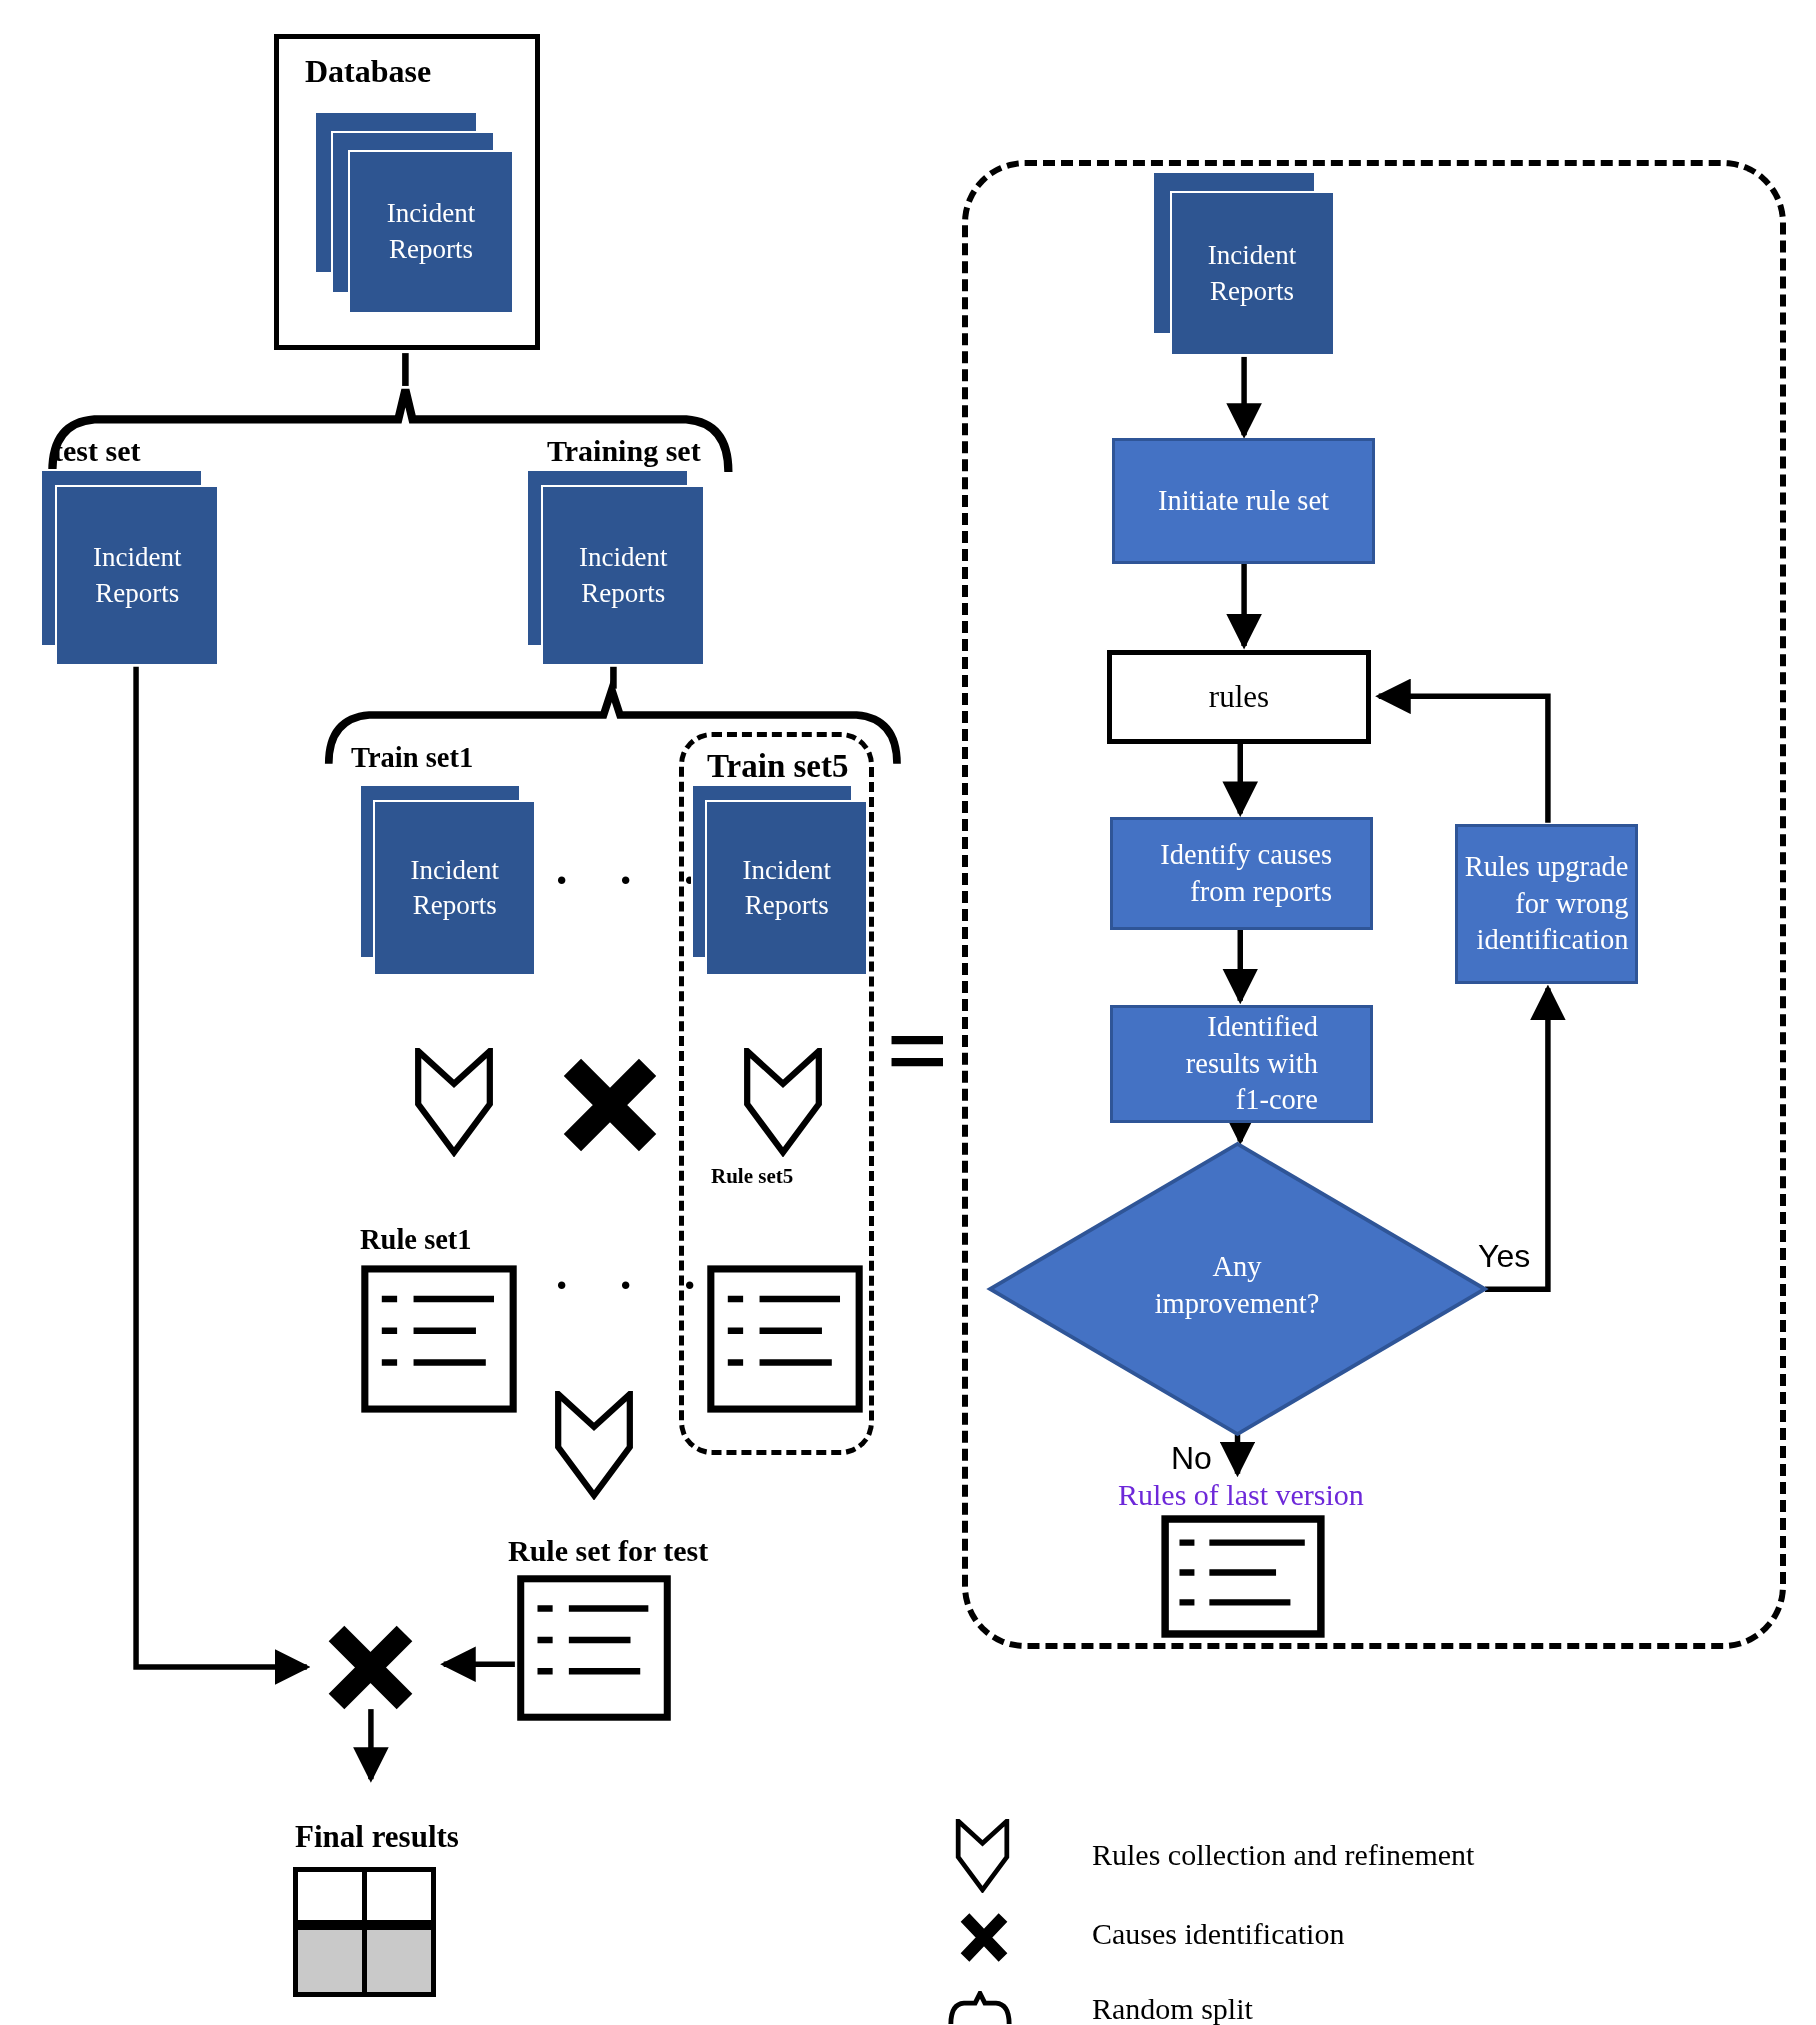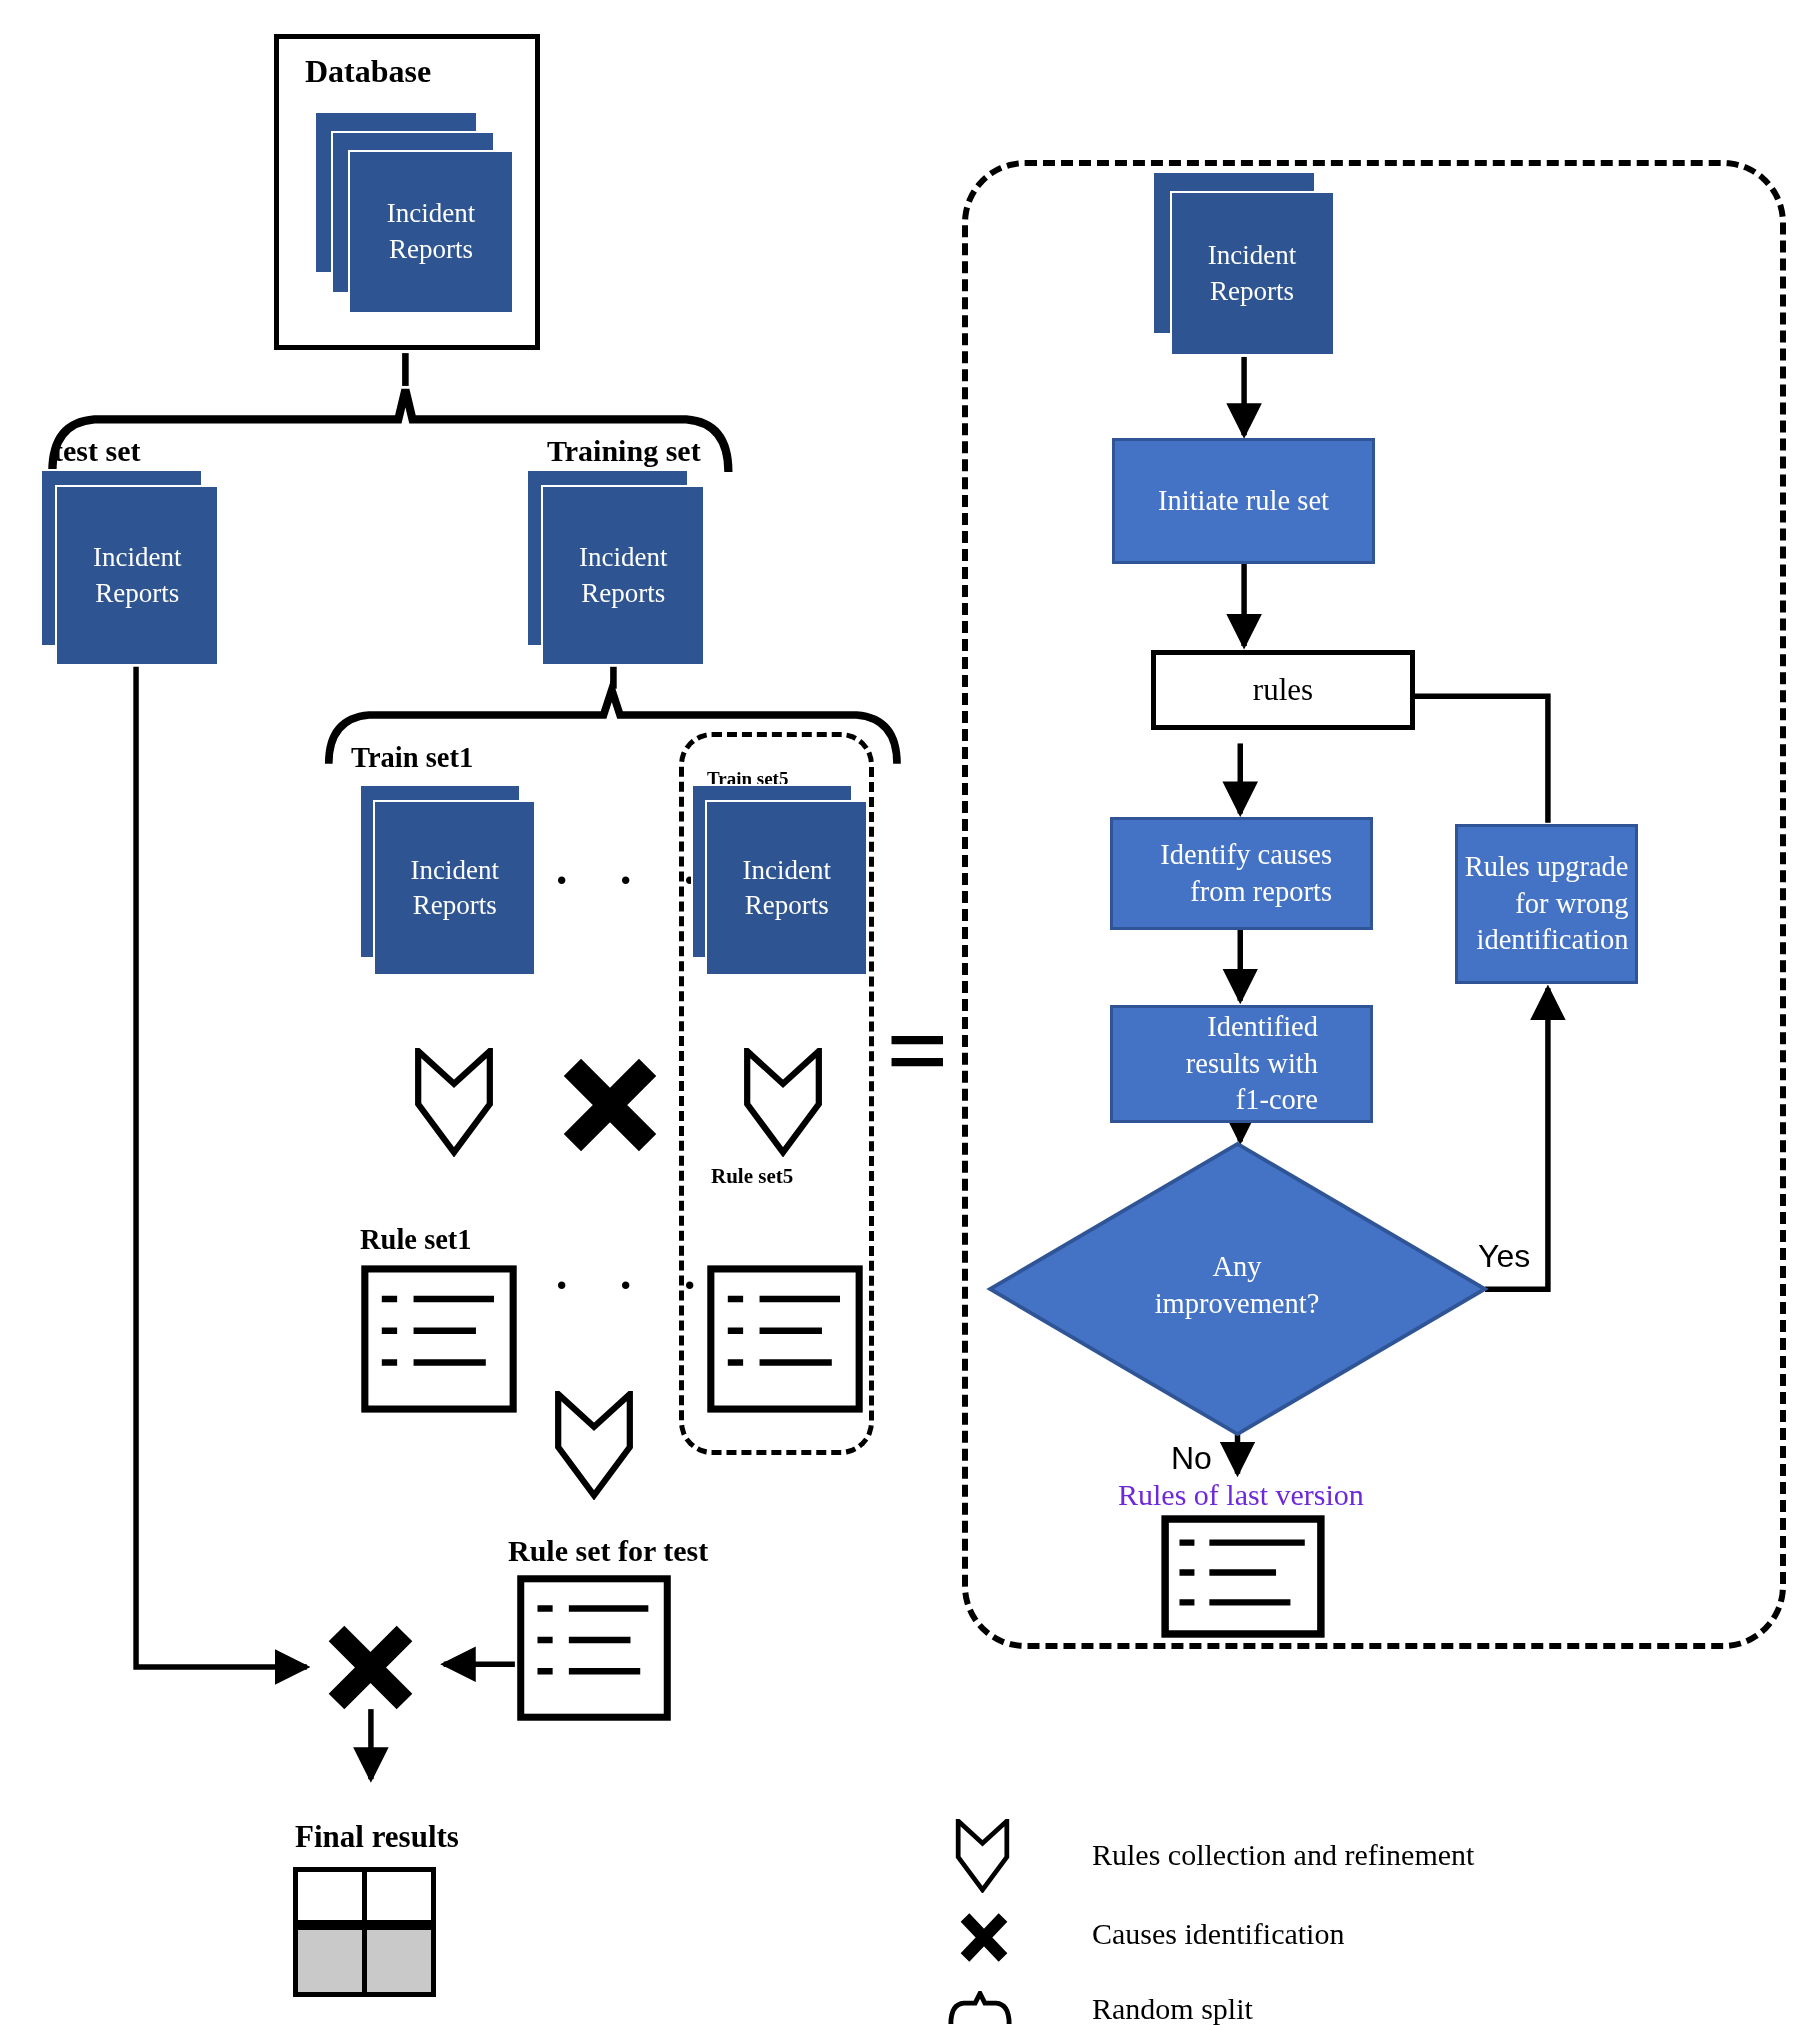--- a/index.html
+++ b/index.html
@@ -97,21 +97,21 @@
   <div class="stack" style="left:526px;top:469px;width:181px;height:198px;">
     <div class="sheet" style="left:0;top:0;width:163px;height:178px;"></div>
     <div class="sheet front" style="left:15.3px;top:16.4px;width:164px;height:181px;">
       <span>Incident Reports</span>
     </div>
   </div>
 
   <div class="dashedbox" style="left:679px;top:732px;width:195px;height:723px;border-radius:33px;"></div>
 
   <div class="lbl" style="left:351px;top:742px;font-size:28.5px;">Train set1</div>
-  <div class="lbl" style="left:707px;top:768px;font-size:19px;text-align:center;">Train set5</div>
+  <div class="lbl" style="left:707px;top:748px;font-size:33px;text-align:center;">Train set5</div>
 
   <div class="stack" style="left:359px;top:784px;width:178px;height:195px;">
     <div class="sheet" style="left:0;top:0;width:162px;height:175px;"></div>
     <div class="sheet front" style="left:14.2px;top:16.4px;width:163px;height:176px;">
       <span>Incident Reports</span>
     </div>
   </div>
 
   <div class="dots" style="left:554px;top:854px;">· · ·</div>
 
@@ -173,21 +173,21 @@
     <div class="sheet" style="left:0;top:0;width:164px;height:164px;"></div>
     <div class="sheet front" style="left:17.5px;top:20px;width:165px;height:165px;">
       <span>Incident Reports</span>
     </div>
   </div>
 
   <div class="pbox" style="left:1112px;top:438px;width:263px;height:126px;">
     <span>Initiate rule set</span>
   </div>
 
-  <div class="wbox" style="left:1151px;top:650px;width:264px;height:80px;">
+  <div class="wbox" style="left:1107px;top:650px;width:264px;height:94px;">
     <span>rules</span>
   </div>
 
   <div class="pbox" style="left:1110px;top:817px;width:263px;height:113px;">
     <span style="width:181px;">Identify causes from reports</span>
   </div>
 
   <div class="pbox" style="left:1455px;top:824px;width:183px;height:160px;">
 
     <span style="width: 164px;">Rules upgrade for wrong identification</span>

